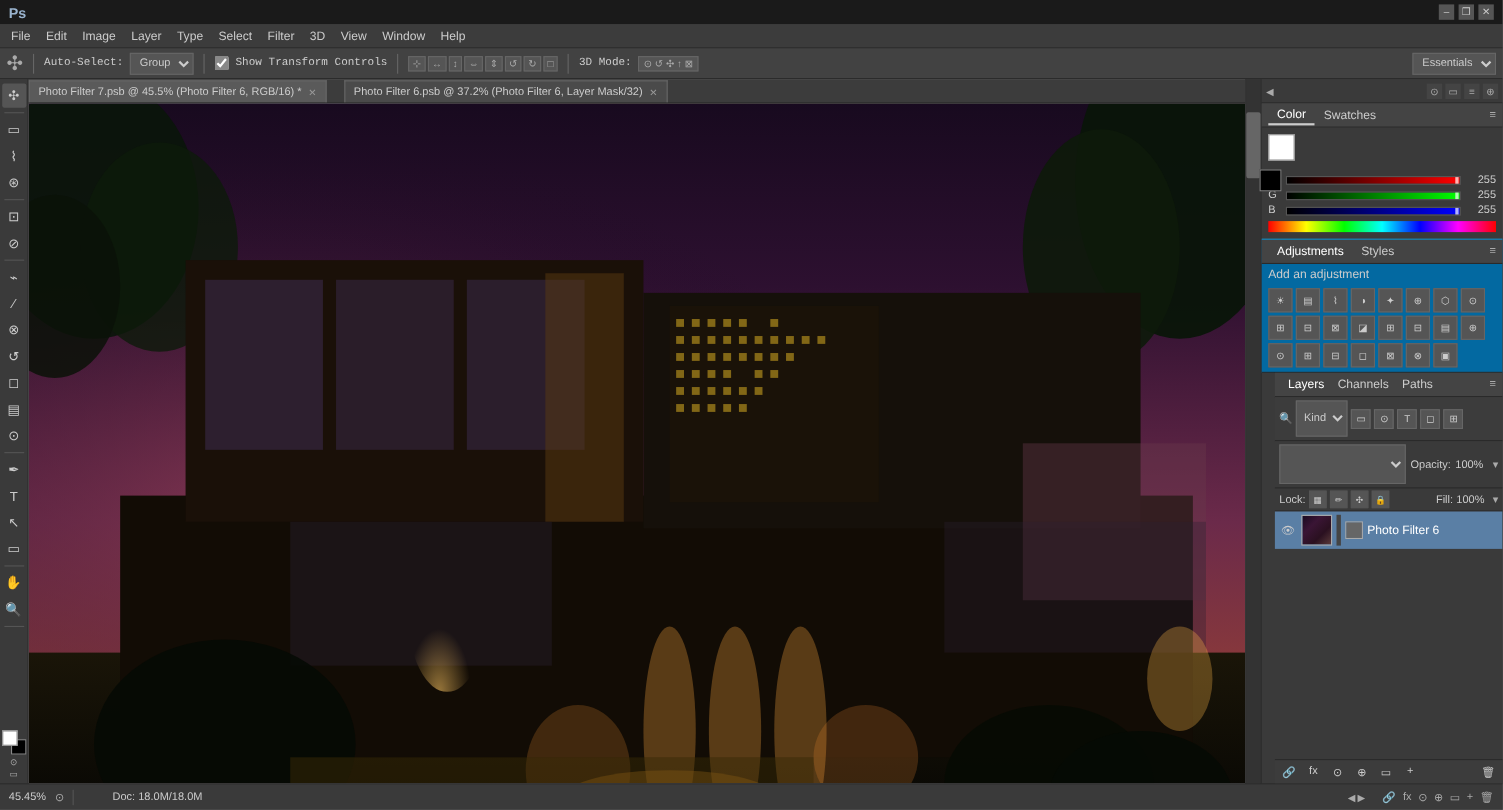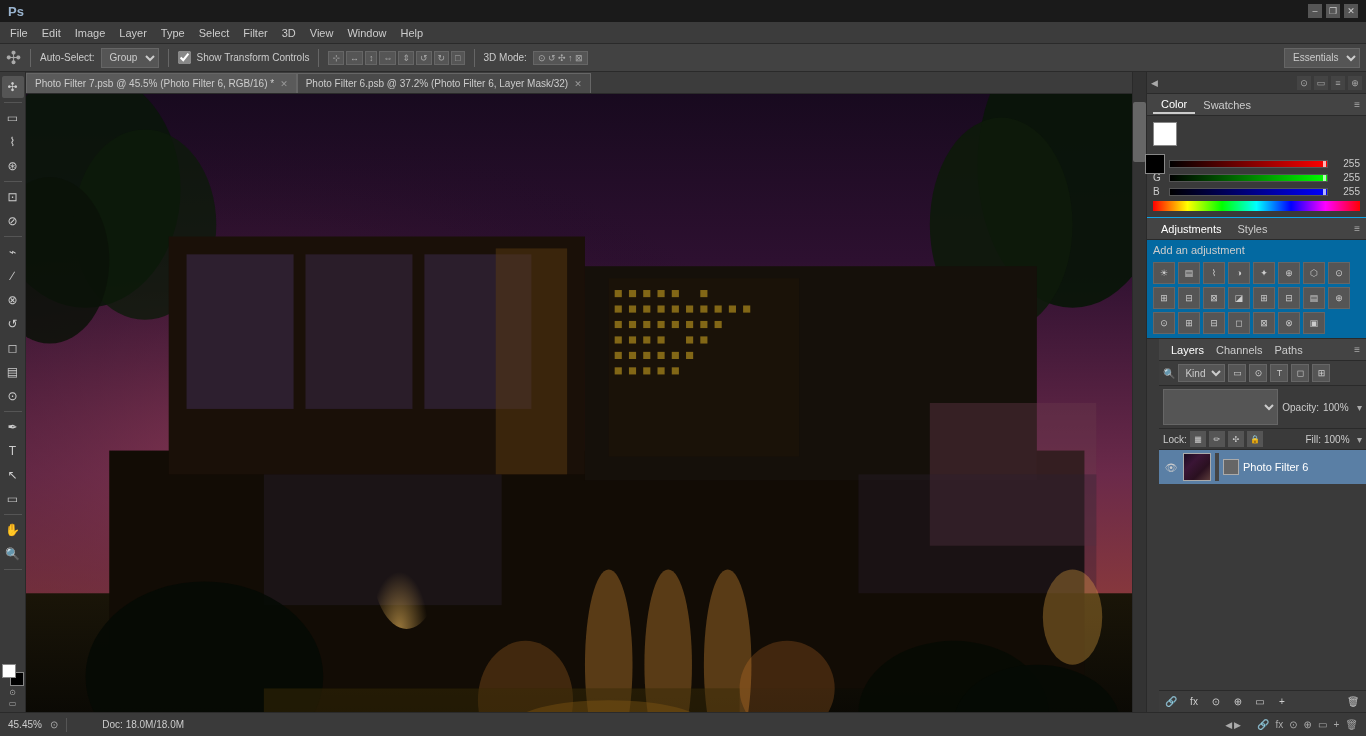--- a/index.html
+++ b/index.html
@@ -23,21 +23,21 @@
     }
     .menu-item { padding: 2px 6px; cursor: pointer; color: #ccc; font-size: 11px; }
 
     
     #options-bar {
       width: 100%; height: 28px; background: #424242; border-bottom: 1px solid #2a2a2a;
       display: flex; align-items: center; padding: 0 6px; gap: 6px;
     }
     .opt-select { height: 20px; background: #555; border: 1px solid #666; color: #ccc; font-size: 10px; padding: 0 4px; }
     .opt-checkbox { accent-color: #888; }
-    .opt-label { font-size: 10px; color: #ccc; }
+    .opt-label { font-size: 10px; color: #ccc; font-family: Liberation Mono, monospace; }
     .opt-sep { width: 1px; height: 18px; background: #666; margin: 0 3px; }
 
     
     #main-layout {
       display: flex; width: 100%; height: calc(736px - 22px - 22px - 28px - 24px);
     }
 
     
     #left-toolbar {
       width: 26px; background: #3a3a3a; border-right: 1px solid #2a2a2a;
@@ -55,20 +55,21 @@
     
     #canvas-area {
       flex: 1; background: #5a5a5a; overflow: hidden; position: relative;
       display: flex; flex-direction: column;
     }
 
     
     #tab-bar {
       height: 22px; background: #3c3c3c; display: flex; align-items: flex-end;
       border-bottom: 1px solid #2a2a2a;
+      gap: 16px;
     }
     .tab {
       height: 20px; background: #4a4a4a; border: 1px solid #666; border-bottom: none;
       padding: 0 8px; display: flex; align-items: center; gap: 6px; cursor: pointer;
       font-size: 10px; color: #ccc; white-space: nowrap;
     }
     .tab.active { background: #5a5a5a; }
     .tab-close { font-size: 9px; cursor: pointer; color: #999; }
 
     
@@ -139,21 +140,21 @@
     #layers-panel { background: #3a3a3a; flex: 1; display: flex; flex-direction: column; margin-left: 12px; }
     #layers-header {
       display: flex; align-items: center; height: 22px; background: #444;
       border-bottom: 1px solid #2a2a2a; padding: 0 6px;
     }
     .layers-tab { padding: 2px 6px; cursor: pointer; font-size: 11px; color: #ccc; }
     .layers-tab.active { color: #fff; }
     #layers-content { flex: 1; display: flex; flex-direction: column; }
 
     #layers-filter-row { display: flex; align-items: center; gap: 3px; padding: 3px 4px; background: #3c3c3c; border-bottom: 1px solid #2a2a2a; }
-    .layers-filter-select { height: 18px; background: #555; border: 1px solid #666; color: #ccc; font-size: 10px; padding: 0 2px; }
+    .layers-filter-select { height: 33px; background: #555; border: 1px solid #666; color: #ccc; font-size: 10px; padding: 0 2px; }
     .layers-filter-icon { width: 18px; height: 18px; background: #555; border: 1px solid #666; display: flex; align-items: center; justify-content: center; font-size: 9px; color: #ccc; cursor: pointer; }
 
     #layers-blend-row { display: flex; align-items: center; gap: 4px; padding: 3px 4px; border-bottom: 1px solid #2a2a2a; }
     .blend-select { height: 18px; background: #555; border: 1px solid #666; color: #ccc; font-size: 10px; padding: 17px 2px; flex: 1; }
     .opacity-label { font-size: 10px; color: #ccc; }
     .opacity-value { font-size: 10px; color: #ccc; width: 30px; }
 
     #layers-lock-row { display: flex; align-items: center; gap: 3px; padding: 2px 4px; border-bottom: 1px solid #2a2a2a; }
     .lock-label { font-size: 10px; color: #ccc; }
     .lock-icon { width: 16px; height: 16px; background: #555; border: 1px solid #555; display: flex; align-items: center; justify-content: center; font-size: 8px; color: #ccc; cursor: pointer; }

